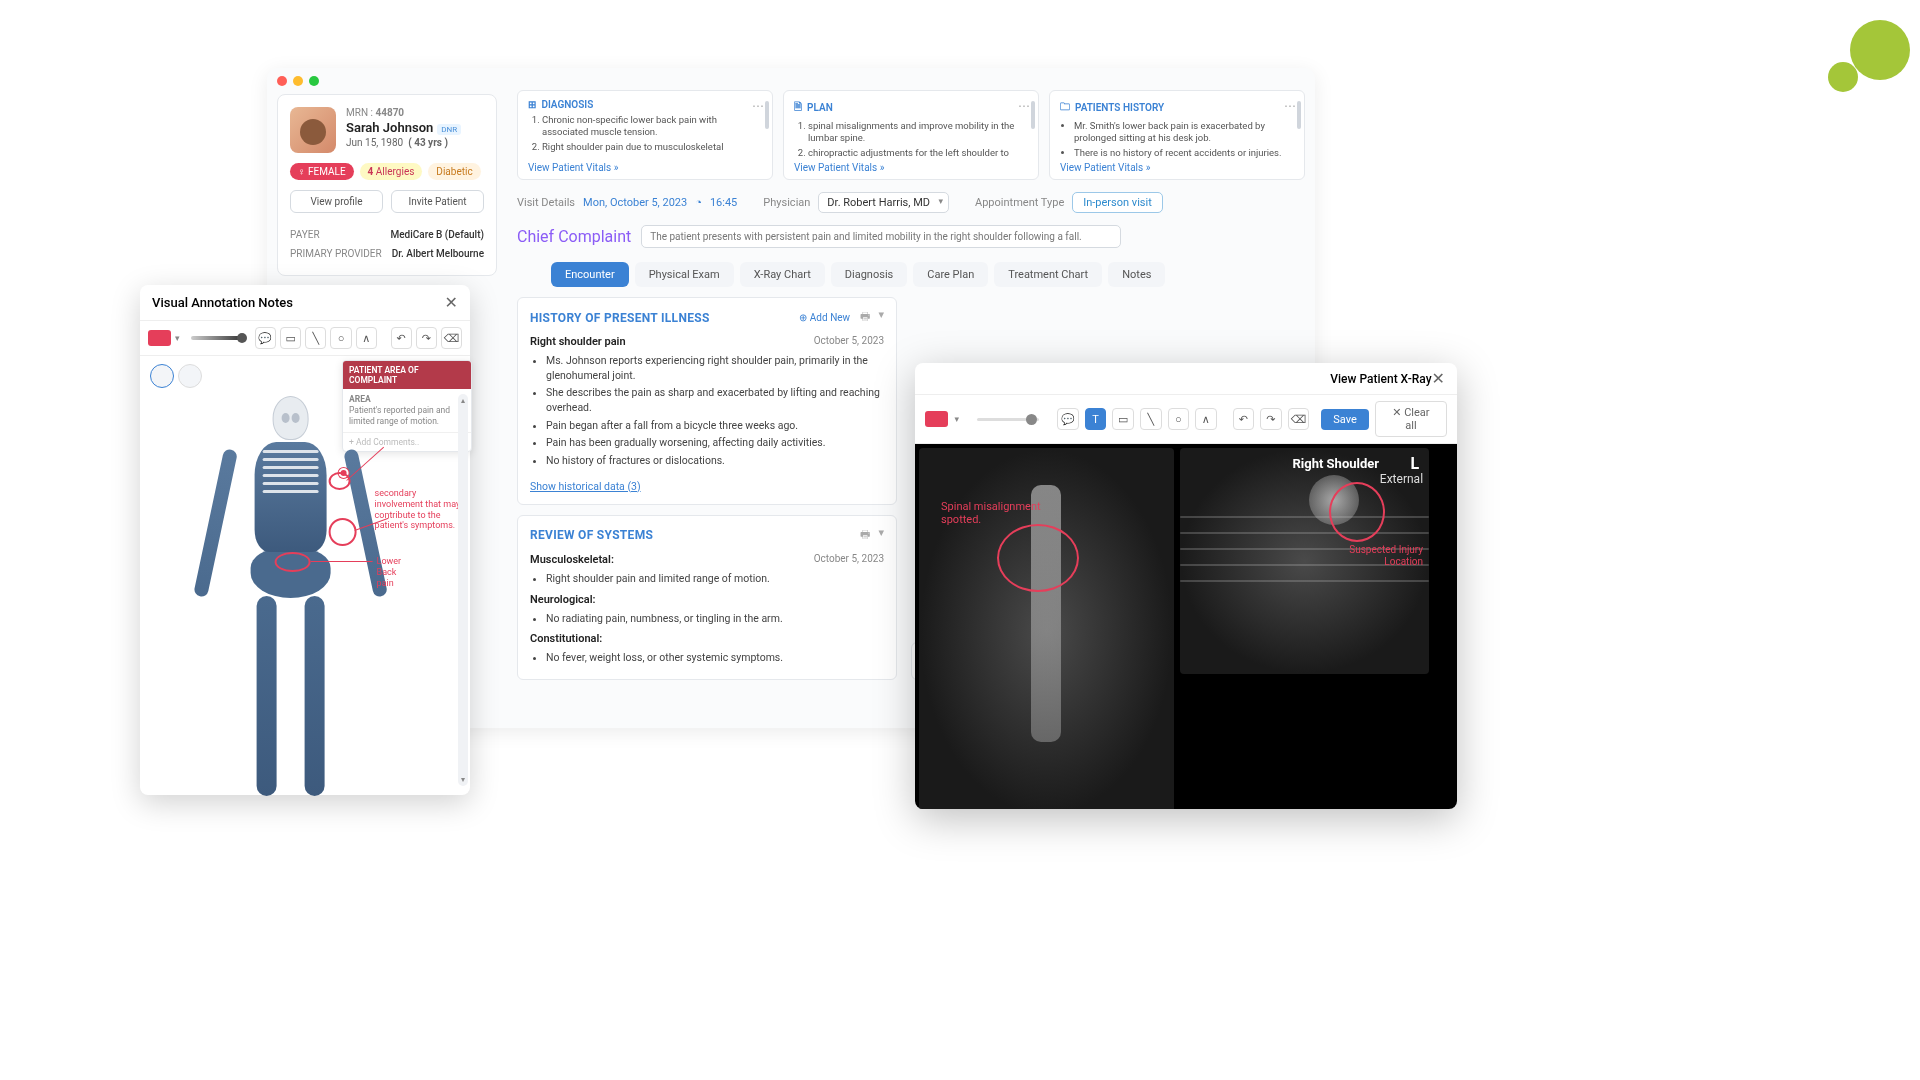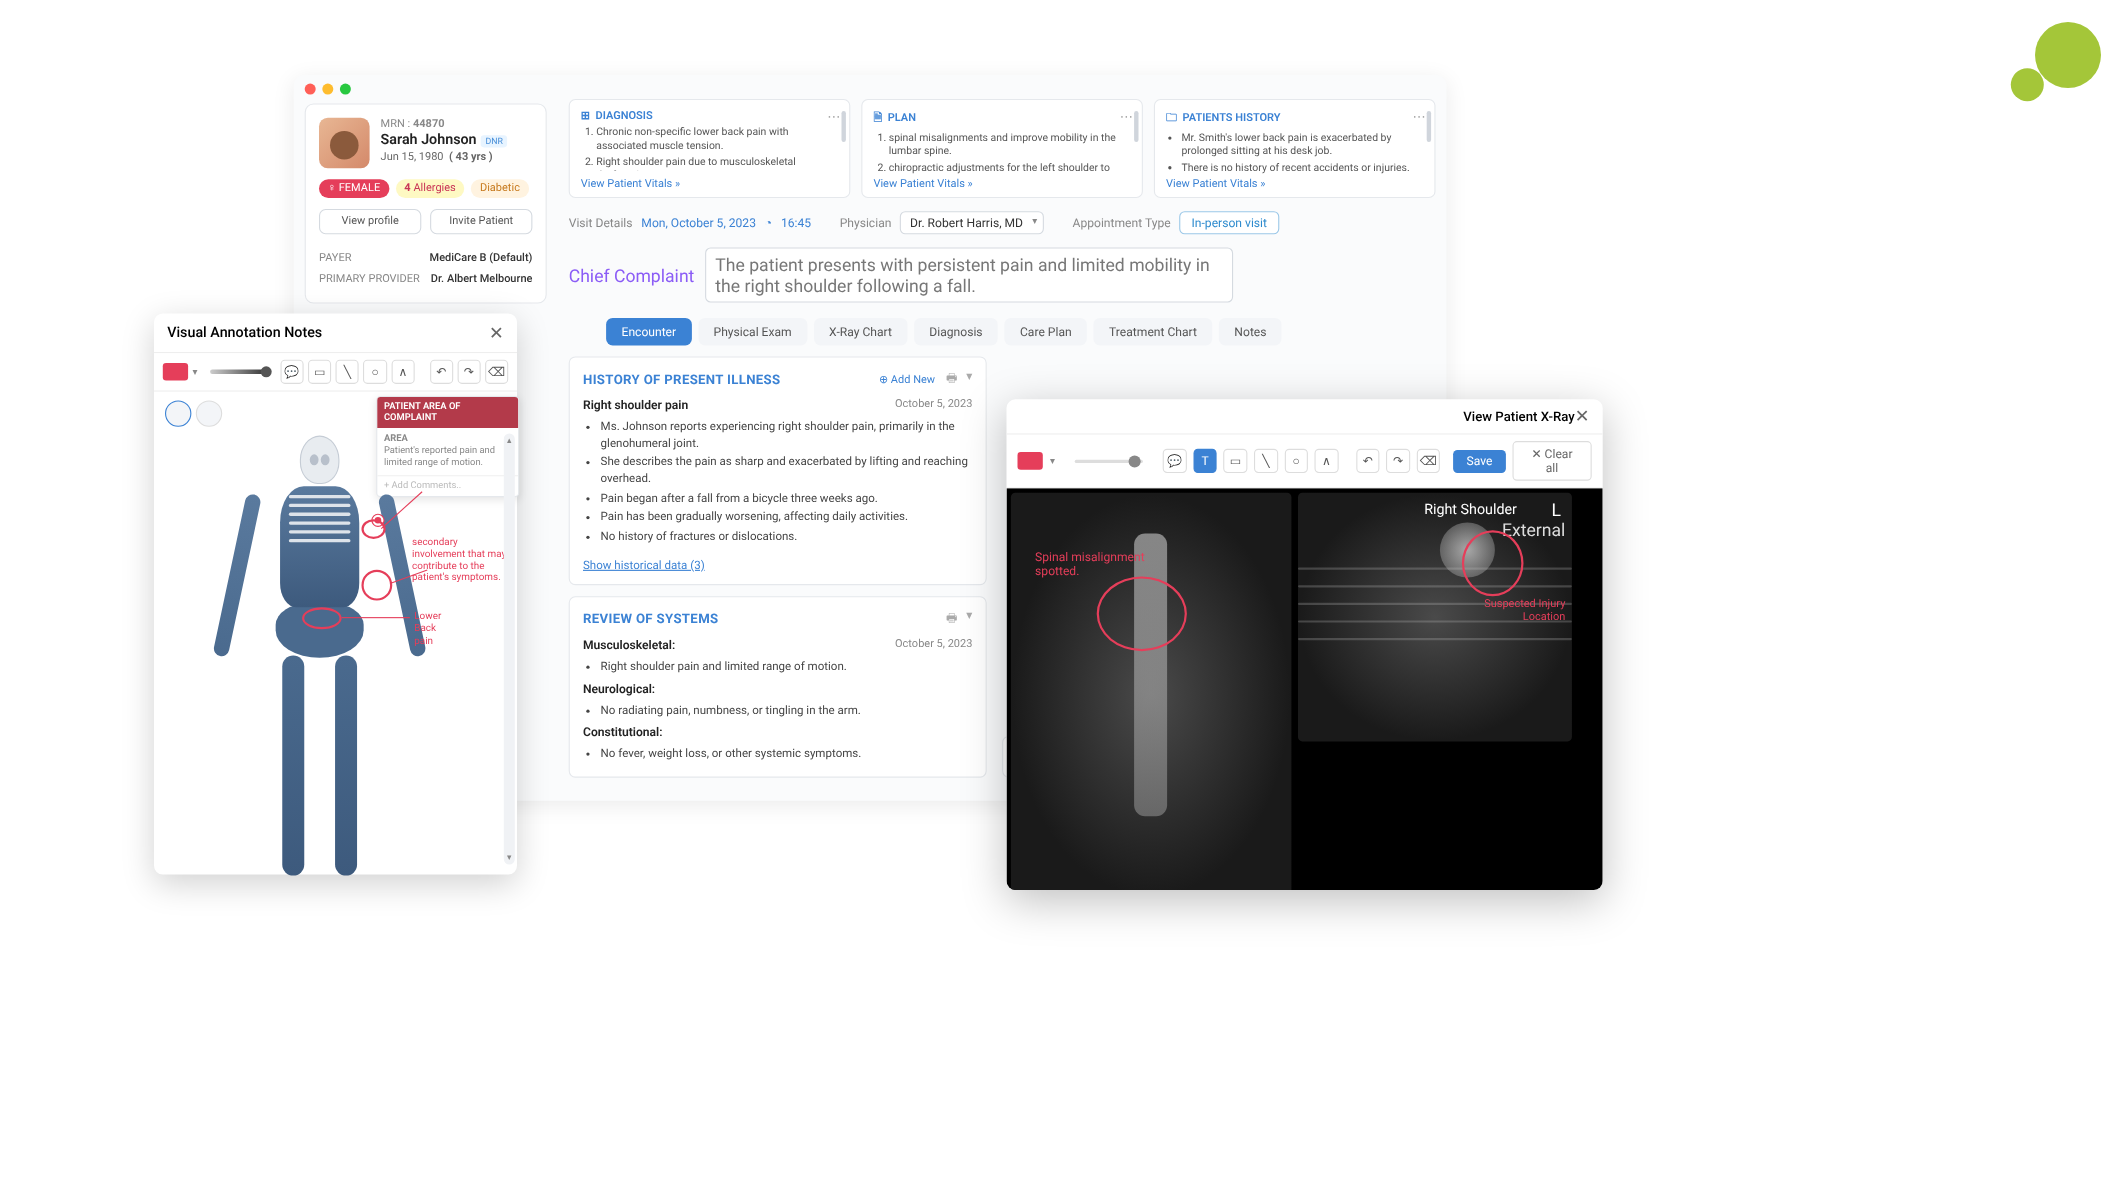--- a/index.html
+++ b/index.html
@@ -61,21 +61,21 @@
 .visit-label { color: #888; }
 .visit-date { color: #3b82d4; }
 .clock { color: #3b82d4; }
 .phys-select { border: 1px solid #d5dae0; border-radius: 5px; padding: 3px 18px 3px 8px; font-size: 11px; background: #fff; position: relative; color: #333; }
 .phys-select::after { content: '▾'; position: absolute; right: 5px; color: #888; font-size: 9px; }
 .appt-chip { color: #2e8bce; border: 1px solid #9cc8e8; border-radius: 5px; padding: 3px 10px; font-size: 11px; background: #fff; }
 
 
 .cc-row { margin-top: 12px; display: flex; align-items: center; gap: 10px; }
 .cc-label { font-size: 16px; font-weight: 400; color: #8b5cf6; }
-.cc-input { flex: 1; max-width: 480px; border: 1px solid #d5dae0; border-radius: 5px; padding: 5px 8px; font-size: 16px; color: #777; background: #fff; }
+.cc-input { flex: 1; max-width: 480px; border: 1px solid #d5dae0; border-radius: 5px; padding: 5px 8px; font-size: 10px; color: #777; background: #fff; }
 
 
 .tabs { margin-top: 14px; display: flex; gap: 6px; margin-left: 34px; }
 .tab { padding: 6px 14px; font-size: 11px; border-radius: 6px; background: #f3f5f8; color: #555; cursor: pointer; }
 .tab.active { background: #3b82d4; color: #fff; }
 
 
 .sections { margin-top: 10px; display: flex; gap: 14px; position: relative; align-items: flex-end; }
 .sec-left { flex: 1; max-width: 380px; }
 .sec-right { width: 240px; }
@@ -142,22 +142,22 @@
 .xray-head { display: flex; justify-content: flex-end; align-items: center; padding: 6px 12px; font-size: 12px; font-weight: 500; border-bottom: 1px solid #eee; }
 .xray-toolbar { display: flex; align-items: center; gap: 6px; padding: 6px 10px; border-bottom: 1px solid #eee; }
 .xray-view { flex: 1; background: #000; height: calc(100% - 70px); position: relative; display: flex; }
 .xray-img { position: relative; background: radial-gradient(ellipse at center, #4a4a4a 0%, #1a1a1a 70%); }
 .x1 { width: 47%; margin: 4px; border-radius: 4px; }
 .x2 { width: 46%; margin: 4px 4px 4px 2px; border-radius: 4px; height: 60%; }
 .spine-shape { position: absolute; left: 50%; top: 10%; transform: translateX(-50%); width: 30px; height: 70%; background: linear-gradient(180deg, rgba(200,200,200,0.6), rgba(160,160,160,0.5)); border-radius: 10px; }
 .shoulder-shape { position: absolute; right: 28%; top: 12%; width: 50px; height: 50px; background: radial-gradient(circle, rgba(220,220,220,0.7), rgba(120,120,120,0.3)); border-radius: 50%; }
 .rib-lines { position: absolute; left: 0; top: 30%; width: 100%; height: 60%; }
 .rib-line { height: 2px; background: rgba(200,200,200,0.25); margin-bottom: 14px; border-radius: 2px; }
-.xray-lbl { position: absolute; color: #fff; font-size: 13px; font-weight: 400; }
-.xray-sublbl { position: absolute; color: #ddd; font-size: 16px; }
+.xray-lbl { position: absolute; color: #fff; font-size: 13px; font-weight: 700; }
+.xray-sublbl { position: absolute; color: #ddd; font-size: 12px; }
 .btn-save { background: #3b82d4; color: #fff; border: none; padding: 4px 12px; border-radius: 4px; font-size: 11px; cursor: pointer; }
 .btn-clear { background: #fff; border: 1px solid #ddd; padding: 4px 10px; border-radius: 4px; font-size: 11px; cursor: pointer; color: #666; }
 .tb-gap { flex: 1; }
 .slider-mini2 { width: 64px; height: 3px; background: #ddd; border-radius: 2px; position: relative; }
 .slider-mini2::after { content:''; position:absolute; right: 2px; top:-4px; width:11px; height:11px; background:#888; border-radius:50%; }
 
 </style>
 </head>
 <body>
 

